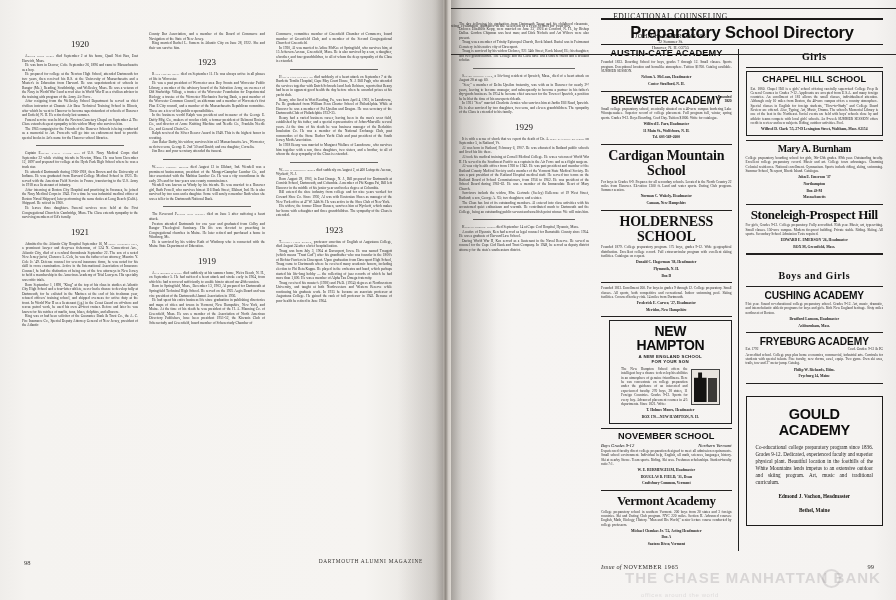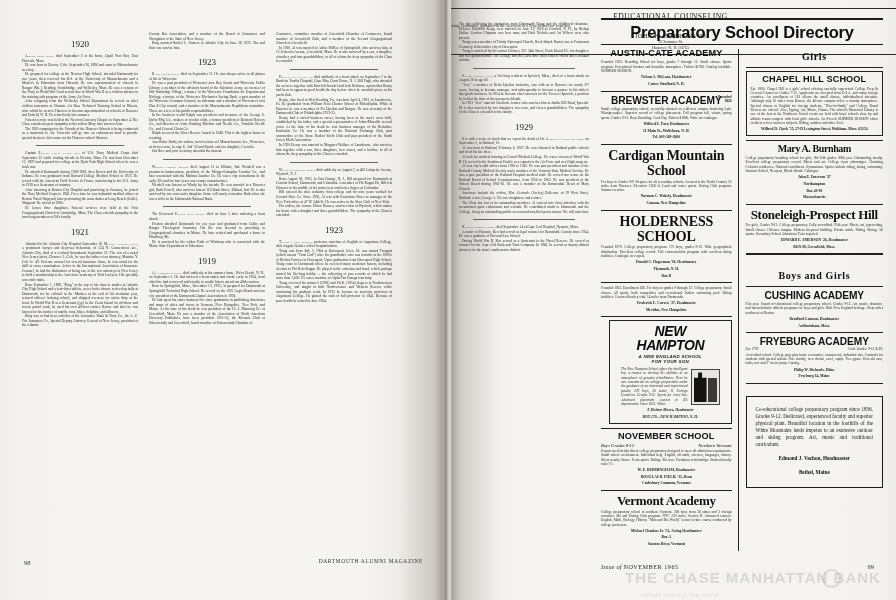--- a/index.html
+++ b/index.html
@@ -81,21 +81,21 @@
   .ad-meta{font-size:3.4px;color:#2c2a29;}
   .ad-meta.r{float:right;text-align:right;}
   .ad-flex{display:flex;justify-content:space-between;align-items:flex-end;}
 
   .section-head{
     font-family:"Liberation Serif",serif;font-weight:bold;text-align:center;
     font-size:10px;color:#111;letter-spacing:.6px;padding:2px 0;
   }
   .boxed{border:1.3px solid #222;padding:3px 4px;margin:3px 0;}
 
-  .nh-ad{border:1.3px solid #222;padding:3px 11px;margin:3px 0 4px 8px;font-style:italic;}
+  .nh-ad{border:1.3px solid #222;padding:3px 11px;margin:3px 0 4px 8px;}
   .nh-title{font-family:"Liberation Sans",sans-serif;font-weight:bold;font-size:14px;
     text-align:center;color:#0d0d0d;letter-spacing:-.4px;line-height:14px;}
   .nh-sub{font-family:"Liberation Sans",sans-serif;font-weight:bold;font-size:4.4px;
     text-align:center;color:#1a1a1a;letter-spacing:.3px;line-height:5.4px;margin:1.5px 0 2px;}
   .nh-row{display:flex;gap:3px;}
   .nh-text{flex:1;font-size:3.5px;line-height:4.4px;text-align:justify;color:#2c2a29;}
   .nh-cut{width:27px;height:34px;align-self:flex-end;margin-bottom:1px;
     background:#e8e4df;border:1px solid #444;position:relative;overflow:hidden;}
   .nh-cut:before{content:"";position:absolute;left:2px;top:2px;width:13px;height:30px;
     background:#141312;clip-path:polygon(0 18%,35% 18%,35% 0,65% 0,65% 18%,100% 18%,100% 100%,0 100%);}
@@ -390,20 +390,21 @@
                   <span class="ad-meta">Est. 1792</span>
                   <span class="ad-meta">Coed. Grades: 9-12 &amp; PG</span>
                 </div>
                 <div class="ad-body">Accredited school. College prep plus home economics, commercial, industrial arts. Curricula for students with special talents. Fine faculty, new dorms, easel, equip. Two gyms. Own ski area, trails, tow and 2" meter jump. Catalog.</div>
                 <div class="ad-sign">Philip W. Richards, Hdm.</div>
                 <div class="ad-sign">Fryeburg 14, Maine</div>
               </div>
             </div>
             <div class="ad-rule"></div>
             <div class="ad gould-box">
+              <div class="gould-title">GOULD ACADEMY</div>
               <div class="gould-body">Co-educational college preparatory program since 1836. Grades 9-12. Dedicated, experienced faculty and superior physical plant. Beautiful location in the foothills of the White Mountains lends impetus to an extensive outdoor and skiing program. Art, music and traditional curriculum.</div>
               <div class="gould-sign">Edmond J. Vachon, Headmaster</div>
               <div class="gould-sign">Bethel, Maine</div>
             </div>
           </div>
       </div>
     </div>
 
     <div class="issue">
       <span>Issue of</span>

